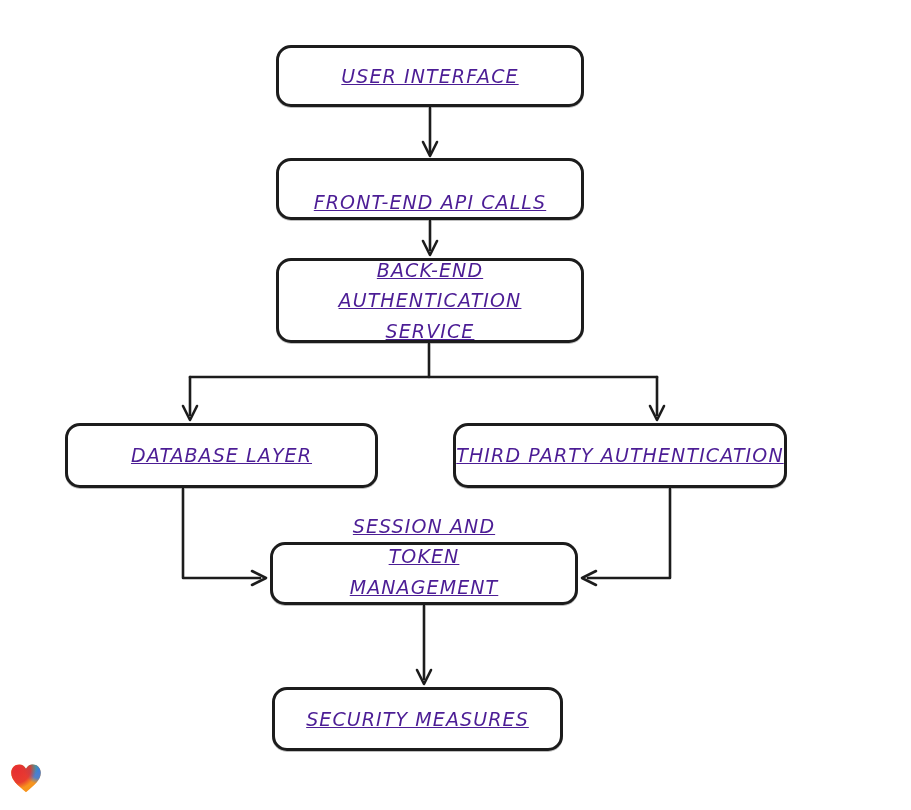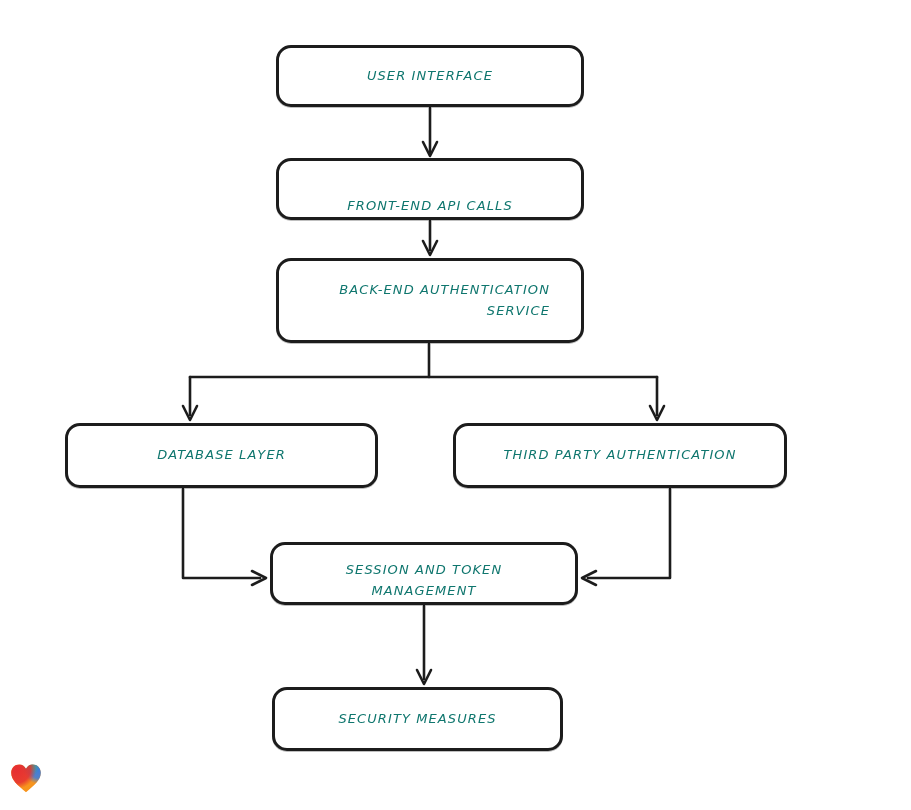--- a/index.html
+++ b/index.html
@@ -23,33 +23,34 @@
     border: 3px solid #1c1c1c;
     border-radius: 15px;
     display: flex;
     align-items: center;
     justify-content: center;
     text-align: center;
     box-shadow: 0 1px 0 rgba(0,0,0,0.25);
   }
   .node-label {
     font-style: italic;
-    font-size: 13px;
+    font-size: 19px;
     font-weight: 500;
     letter-spacing: 1.1px;
     line-height: 1.6;
-    color: #0f766e;
+    color: #4c1d95;
+    text-decoration: underline;
   }
   .node-label.wrap-240 { max-width: 240px; }
   .node-label.wrap-220 { max-width: 220px; }
 
   
   #n-user-interface      { left: 276px; top:  45px; width: 308px; height: 62px; }
   #n-front-end-api       { left: 276px; top: 158px; width: 308px; height: 62px; align-items: flex-end; }
-  #n-back-end-auth       { left: 276px; top: 258px; width: 308px; height: 85px; text-align: right; }
+  #n-back-end-auth       { left: 276px; top: 258px; width: 308px; height: 85px; }
   #n-database-layer      { left:  65px; top: 423px; width: 313px; height: 65px; }
   #n-third-party-auth    { left: 453px; top: 423px; width: 334px; height: 65px; }
   #n-session-token       { left: 270px; top: 542px; width: 308px; height: 63px; align-items: flex-end; }
   #n-security-measures   { left: 272px; top: 687px; width: 291px; height: 64px; }
 
   .heart-logo {
     position: absolute;
     left: 8px; top: 761px;
     width: 36px; height: 35px;
   }

